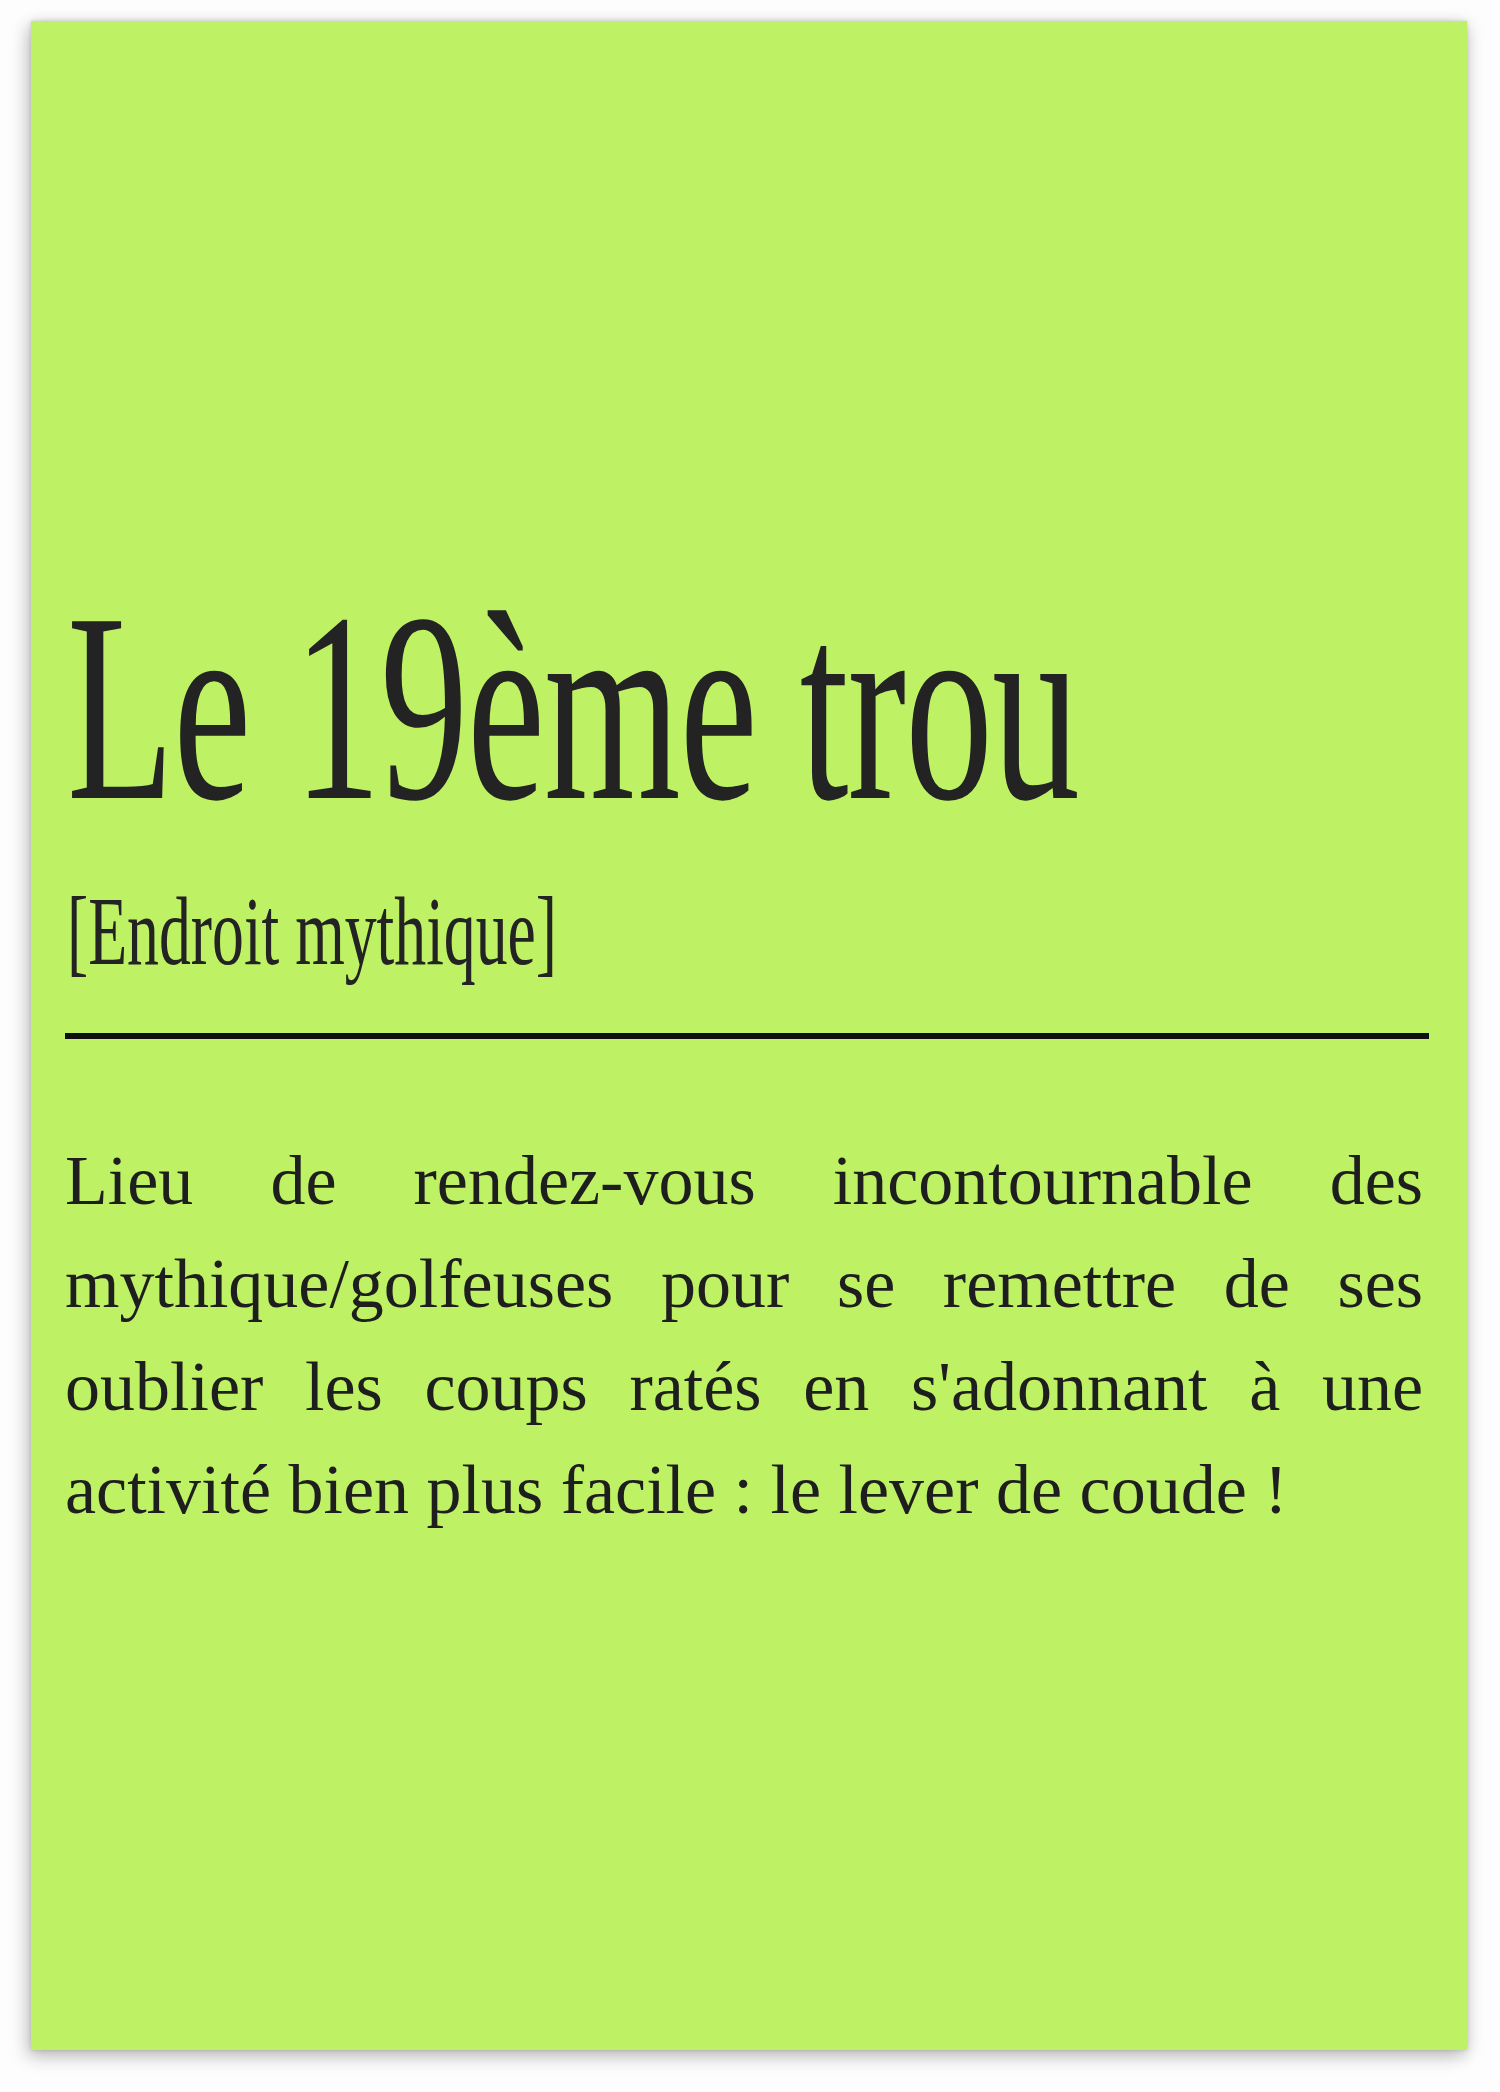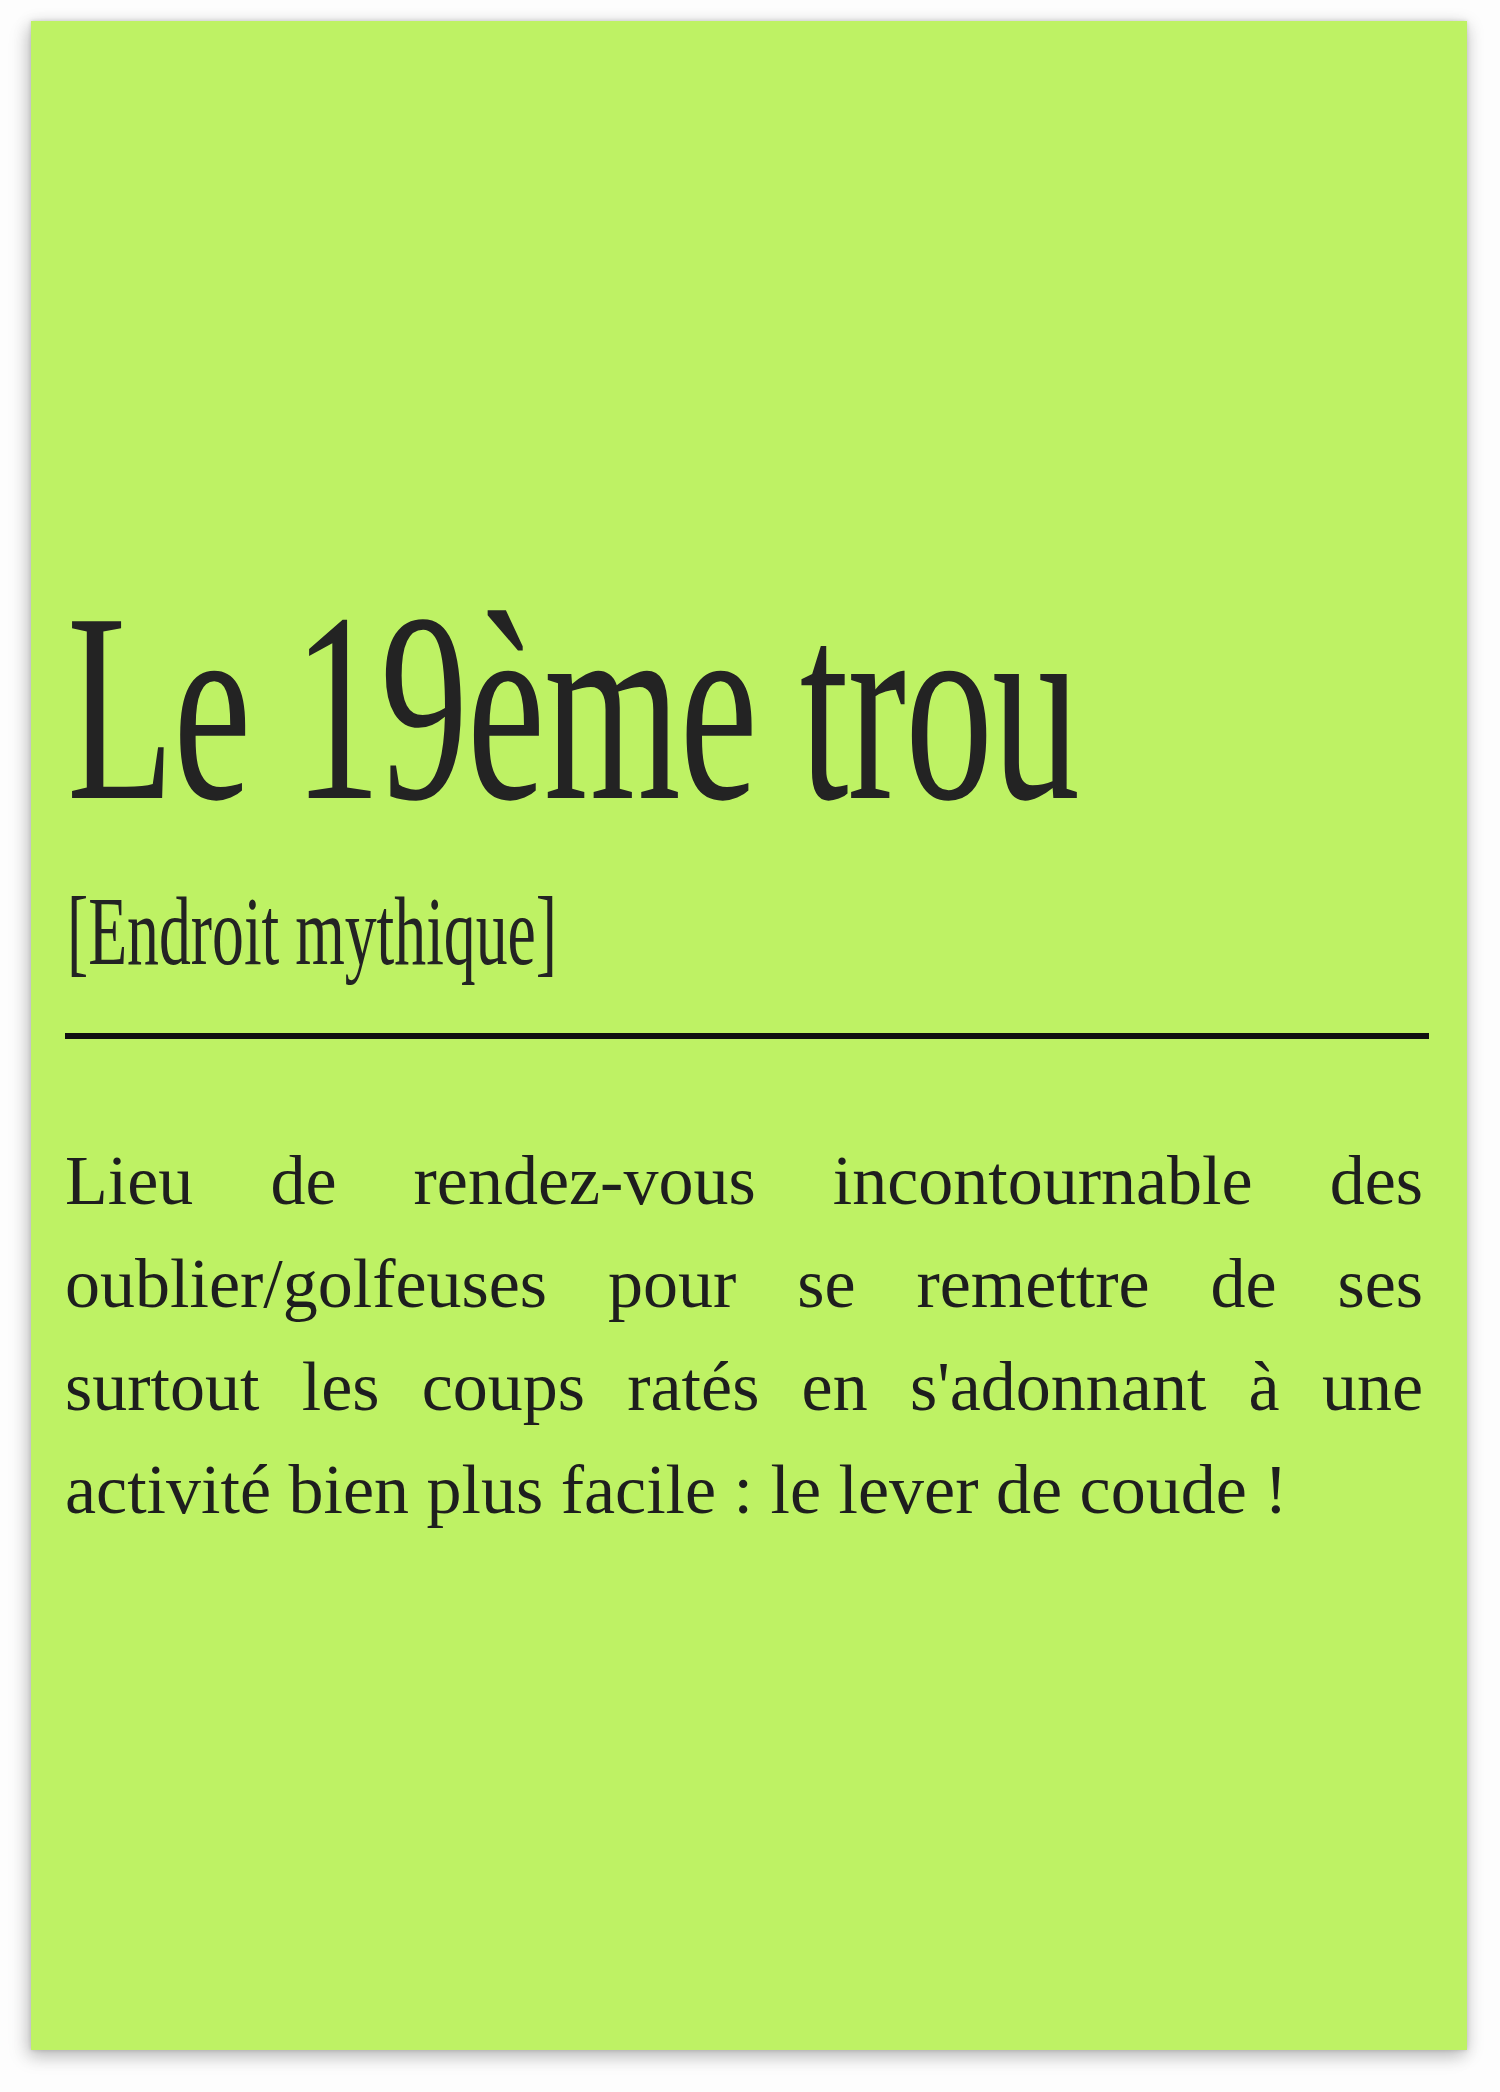--- a/index.html
+++ b/index.html
@@ -84,18 +84,18 @@
 </head>
 <body>
 
 <div class="stage">
   <div class="poster">
     <div class="poster-title">Le 19ème trou</div>
     <div class="poster-subtitle">[Endroit mythique]</div>
     <div class="divider"></div>
     <div class="definition">
       <div class="def-line">Lieu de rendez-vous incontournable des</div>
-      <div class="def-line">oublier/golfeuses pour se remettre de ses</div>
-      <div class="def-line">surtout les coups ratés en s'adonnant à une</div>
+      <div class="def-line">mythique/golfeuses pour se remettre de ses</div>
+      <div class="def-line">oublier les coups ratés en s'adonnant à une</div>
       <div class="def-line">activité bien plus facile : le lever de coude !</div>
     </div>
   </div>
 </div>
 
 </body></html>

